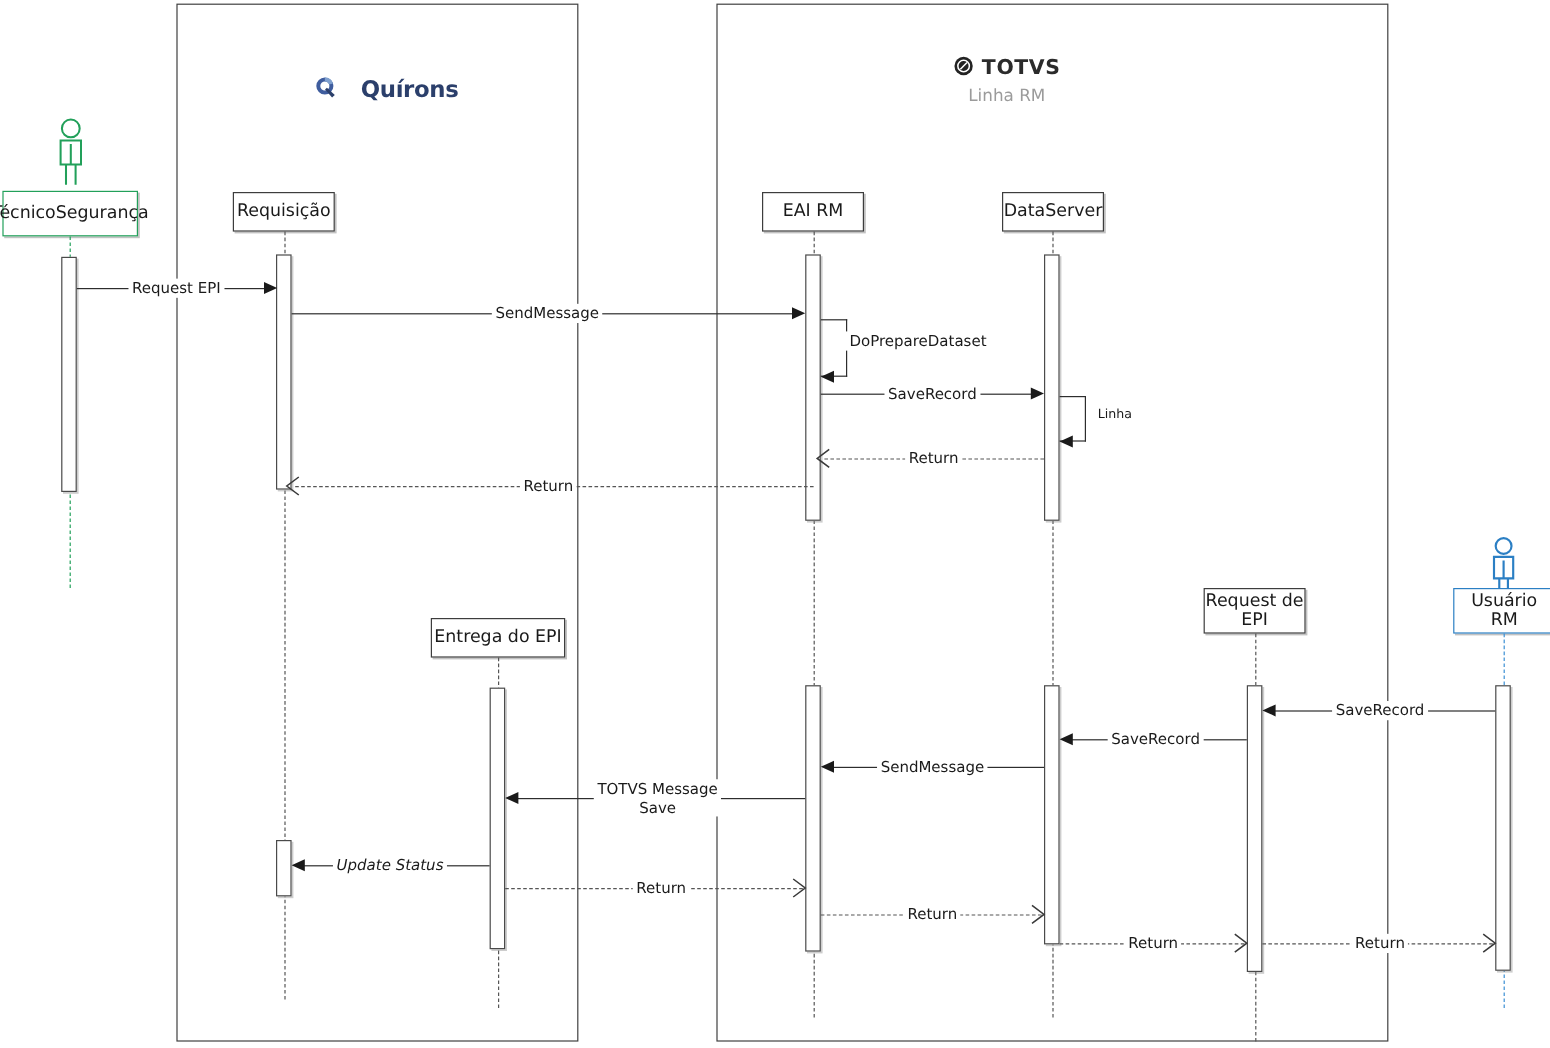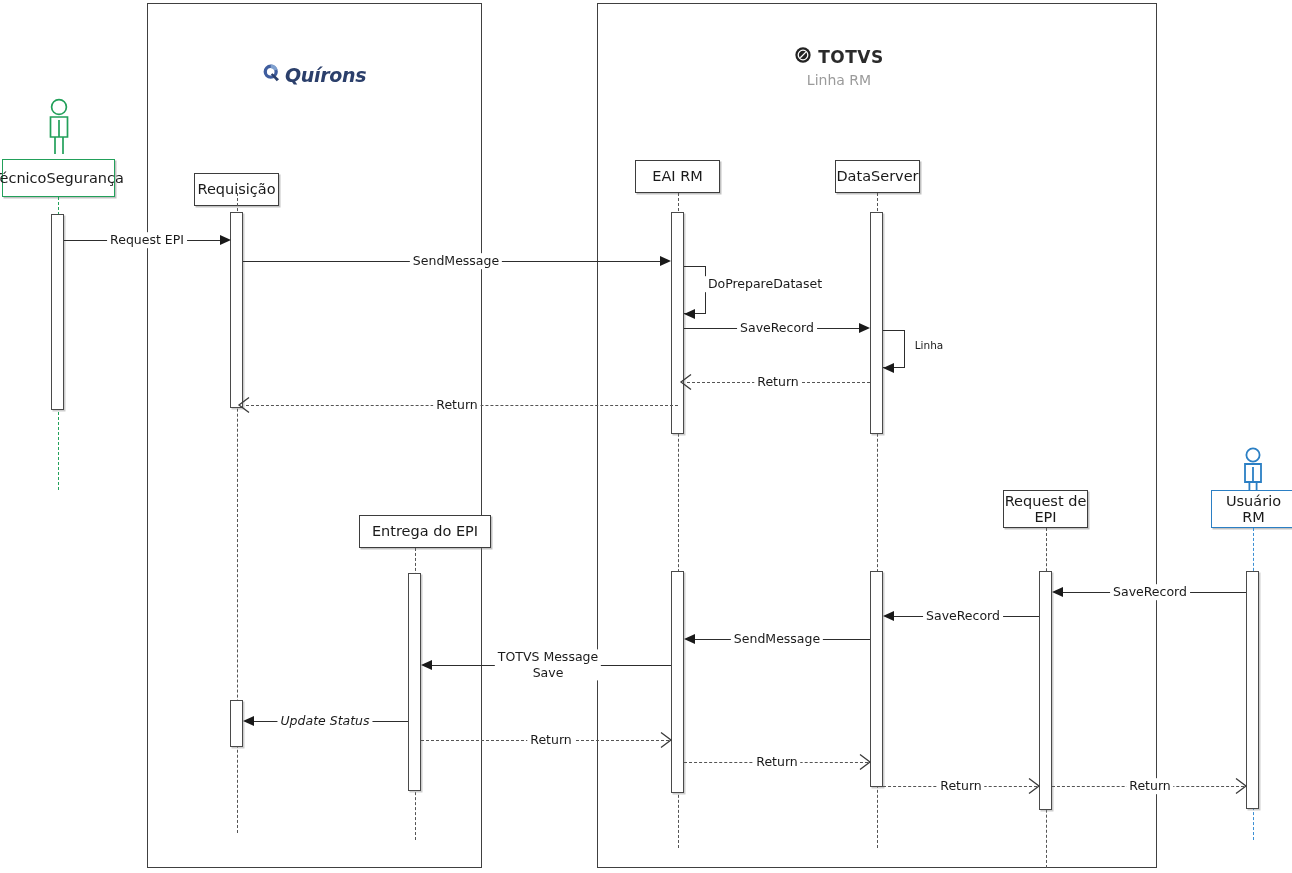--- a/index.html
+++ b/index.html
@@ -23,23 +23,22 @@
     background: transparent;
     box-sizing: border-box;
   }
   .logo {
     position: absolute;
     text-align: center;
   }
   .logo-quirons {
     display: flex;
     align-items: center;
-    justify-content: flex-start;
-    gap: 4px;
-    font-style: italic;
+    justify-content: space-between;
+    gap: 16px;
   }
   .logo-quirons-text {
     font-family: "DejaVu Sans", "Liberation Sans", sans-serif;
     font-size: 19px;
     font-weight: bold;
     color: #2b3f6b;
     letter-spacing: -0.3px;
   }
   .logo-totvs-row {
     display: flex;
@@ -199,42 +198,42 @@
       <line x1="17" y1="22" x2="17" y2="39" stroke="#22a05a" stroke-width="1.7"></line>
     </svg>
   </div>
   <div class="pbox green" style="left:2px; top:159px; width:113px; height:38px; flex-direction:row;">
     <span>Técnico</span>
     <span>Segurança</span>
   </div>
   <div class="lifeline green" style="left:57.5px; top:197px; height:293px;"></div>
   <div class="activation" style="left:51px; top:214px; height:196px;"></div>
 
-  <div class="pbox" style="left:194px; top:173px; width:85px; height:33px;">
+  <div class="pbox" style="left:194px; top:160px; width:85px; height:33px;">
     <span>Requisição</span>
   </div>
   <div class="lifeline" style="left:236.5px; top:193px; height:640px;"></div>
   <div class="activation" style="left:230px; top:212px; height:196px;"></div>
   <div class="activation" style="left:230px; top:700px; height:47px;"></div>
 
   <div class="pbox" style="left:635px; top:160px; width:85px; height:33px;">
     <span>EAI RM</span>
   </div>
   <div class="lifeline" style="left:677.5px; top:193px; height:655px;"></div>
   <div class="activation" style="left:671px; top:212px; height:222px;"></div>
   <div class="activation" style="left:671px; top:571px; height:222px;"></div>
 
   <div class="pbox" style="left:835px; top:160px; width:85px; height:33px;">
     <span>DataServer</span>
   </div>
   <div class="lifeline" style="left:876.5px; top:193px; height:655px;"></div>
   <div class="activation" style="left:870px; top:212px; height:222px;"></div>
   <div class="activation" style="left:870px; top:571px; height:216px;"></div>
 
-  <div class="pbox" style="left:359px; top:515px; width:132px; height:33px;">
+  <div class="pbox" style="left:359px; top:515px; width:112px; height:33px;">
     <span>Entrega do EPI</span>
   </div>
   <div class="lifeline" style="left:414.5px; top:548px; height:292px;"></div>
   <div class="activation" style="left:408px; top:573px; height:218px;"></div>
 
   <div class="pbox" style="left:1003px; top:490px; width:85px; height:38px; flex-direction:column;">
     <span>Request de</span>
     <span>EPI</span>
   </div>
   <div class="lifeline" style="left:1045.5px; top:528px; height:340px;"></div>

